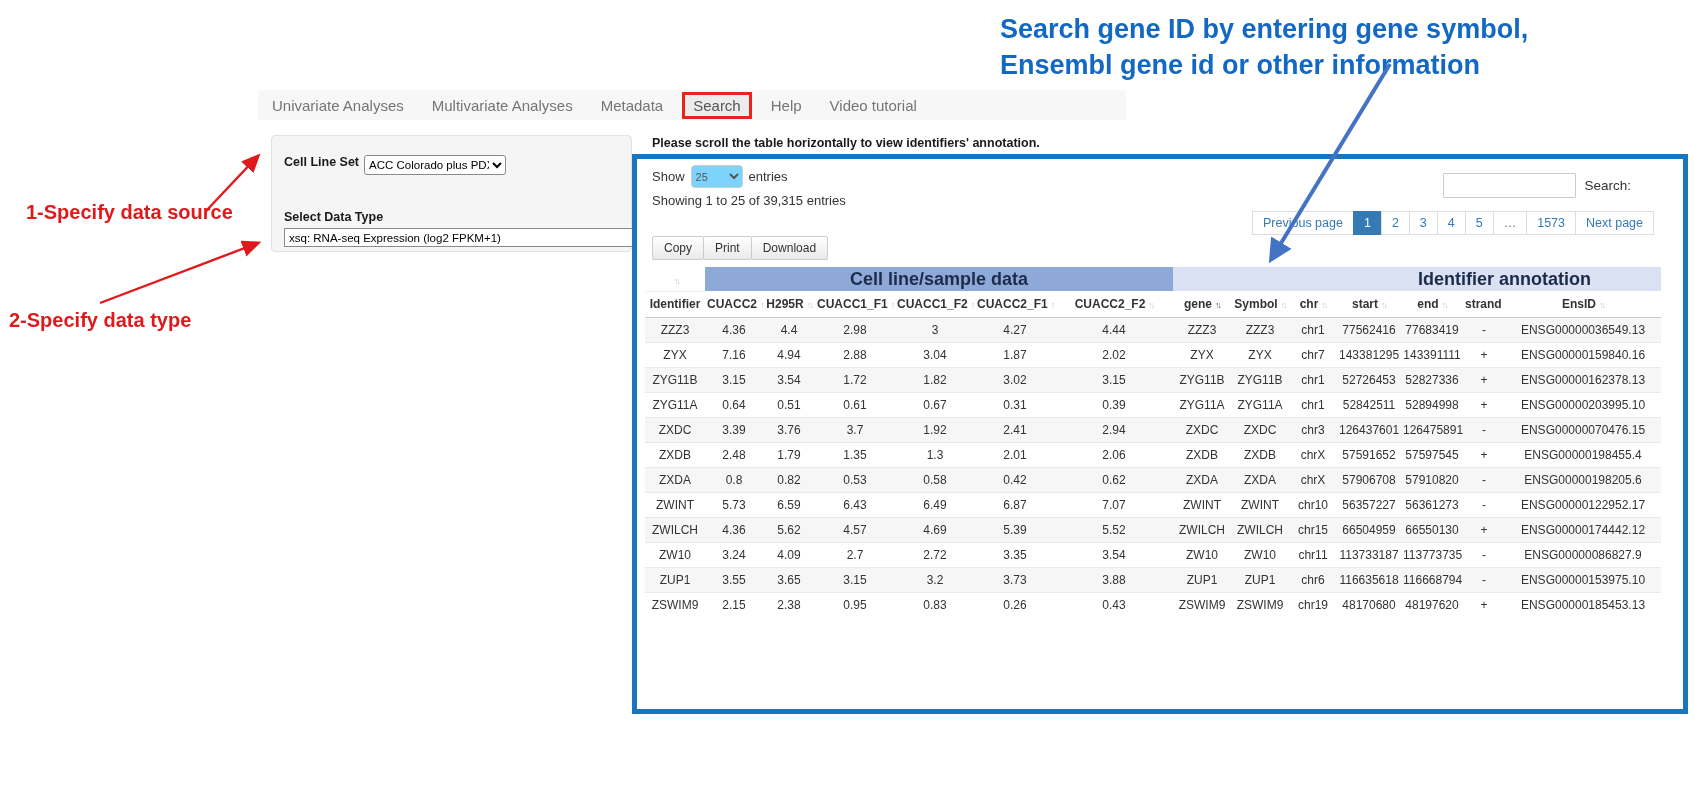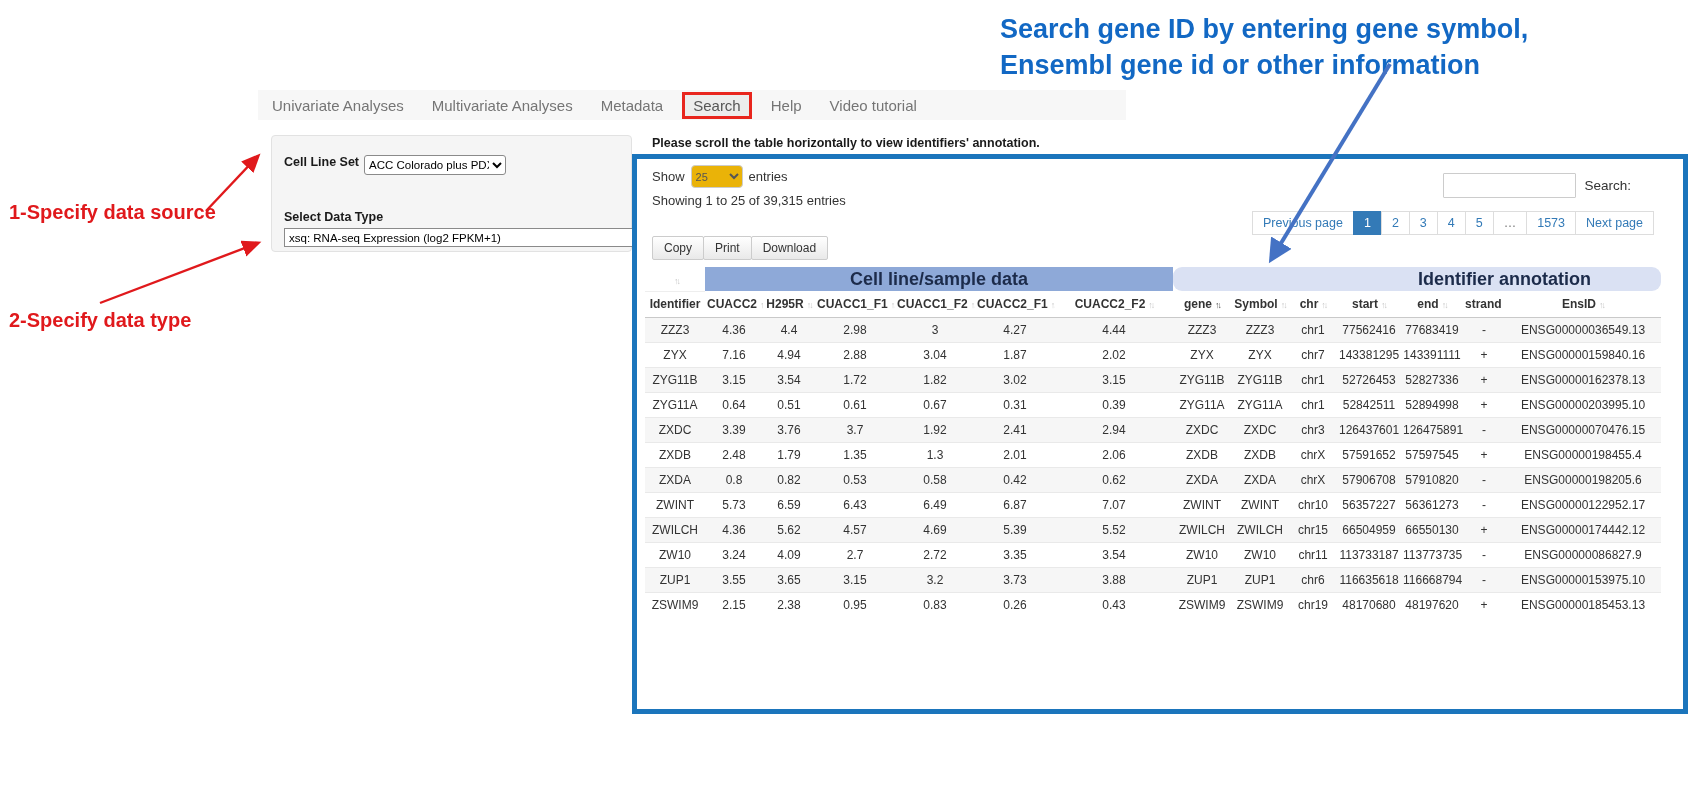--- a/index.html
+++ b/index.html
@@ -24,35 +24,35 @@
   .panel-row{position:absolute;left:12px;top:11px;display:flex;align-items:flex-start;gap:5px;margin-top:8px;}
   .panel-label{font-weight:bold;font-size:12.5px;color:#1a1a1a;white-space:nowrap;}
   .cls-select{font-size:11.5px;height:20px;border:1px solid #8a8a8a;border-radius:3px;background:#fff;width:142px;}
   .dt-label{position:absolute;left:12px;top:74px;}
   .datatype-select{
     position:absolute;left:12px;top:92px;width:404px;height:19px;font-size:11.5px;
     border:1px solid #8a8a8a;background:#fff;
   }
   
   .red-note{position:absolute;font-size:20px;font-weight:bold;color:#e0191c;white-space:nowrap;}
-  #red-note-1{left:9px;top:201px;}
+  #red-note-1{left:26px;top:201px;}
   #red-note-2{left:9px;top:309px;}
   .blue-note{
     position:absolute;left:1000px;top:12px;font-size:27px;font-weight:bold;color:#1268c4;
     line-height:1.33;white-space:nowrap;
   }
   .arrow-overlay{position:absolute;left:0;top:0;width:1695px;height:794px;pointer-events:none;}
   
   .scroll-hint{position:absolute;left:652px;top:136px;font-size:12.5px;font-weight:bold;color:#1a1a1a;}
   .tbl-container{
     position:absolute;left:632px;top:154px;width:1056px;height:560px;background:#fff;
     border:5px solid #1b75bc;box-sizing:border-box;
   }
   .show-group{position:absolute;left:15px;top:6px;display:flex;align-items:center;gap:6px;font-size:13px;}
-  .len-select{width:52px;height:23px;font-size:11px;border:1px solid #ccc;border-radius:4px;background:#eab308;color:#555;}
+  .len-select{width:52px;height:23px;font-size:11px;border:1px solid #ccc;border-radius:4px;background:#7dd3fc;color:#555;}
   .info-text{position:absolute;left:15px;top:34px;font-size:13px;}
   .search-group{position:absolute;right:52px;top:14px;display:flex;align-items:center;gap:8px;font-size:13.5px;}
   .search-input{width:133px;height:25px;border:1px solid #ccc;border-radius:1px;box-sizing:border-box;padding:0 6px;font-size:13px;}
   .paginate{position:absolute;right:29px;top:52px;display:flex;font-size:12.5px;}
   .page-btn{
     border:1px solid #ddd;background:#fff;color:#337ab7;padding:4px 10px;margin-left:-1px;
     cursor:pointer;white-space:nowrap;
   }
   .page-btn.active{background:#337ab7;border-color:#337ab7;color:#fff;}
   .page-btn.ellipsis{color:#777;cursor:default;}
@@ -64,21 +64,21 @@
   }
   
   .gene-table{
     position:absolute;left:8px;top:108px;width:1016px;border-collapse:collapse;
     table-layout:fixed;font-size:12px;color:#333;text-align:center;
   }
   .gene-table th,.gene-table td{overflow:hidden;white-space:nowrap;padding:0 2px;box-sizing:border-box;}
   tr.group-row th{height:24px;font-size:18px;font-weight:bold;}
   th.group-corner{background:#fff;border-bottom:1px solid #eee;}
   th.group-cellline{background:#8ea9d8;color:#1c2b4a;}
-  th.group-ident{background:#dae1f3;color:#1c2b4a;text-align:right;padding-right:70px;border-radius:9px;}
+  th.group-ident{background:#dae1f3;color:#1c2b4a;text-align:right;padding-right:70px;}
   tr.cols-row th{height:26px;font-size:12px;font-weight:bold;border-bottom:1px solid #c9c9c9;background:#fff;cursor:pointer;}
   .sort-icon{color:#c9c9c9;font-size:9px;letter-spacing:-2px;margin-left:3px;font-weight:normal;}
   .sort-icon.active{color:#555;}
   .sort-icon::after{content:"\2191\2193";}
   tr.filter-row td{height:32px;border-bottom:1px solid #e5e5e5;background:#fff;}
   .col-filter{
     width:88%;max-width:92px;height:21px;border:1px solid #ddd;border-radius:3px;
     box-sizing:border-box;padding:0 6px;font-size:11.5px;color:#555;background:#fff;
   }
   .col-filter::placeholder{color:#9a9a9a;}

